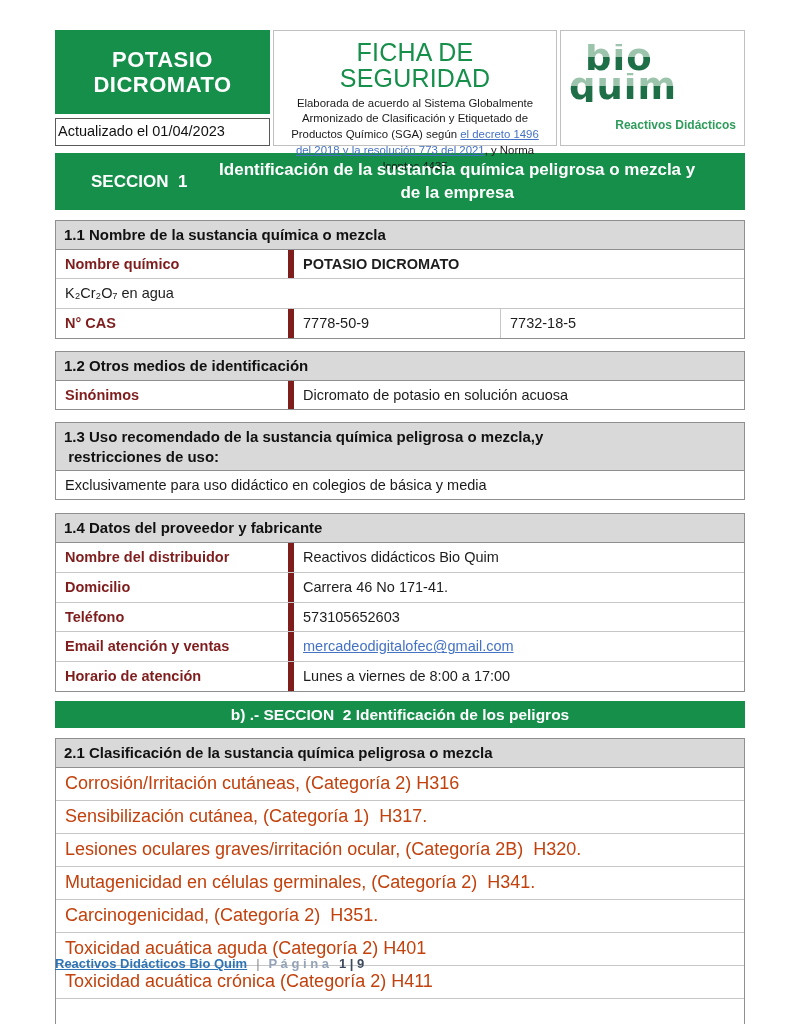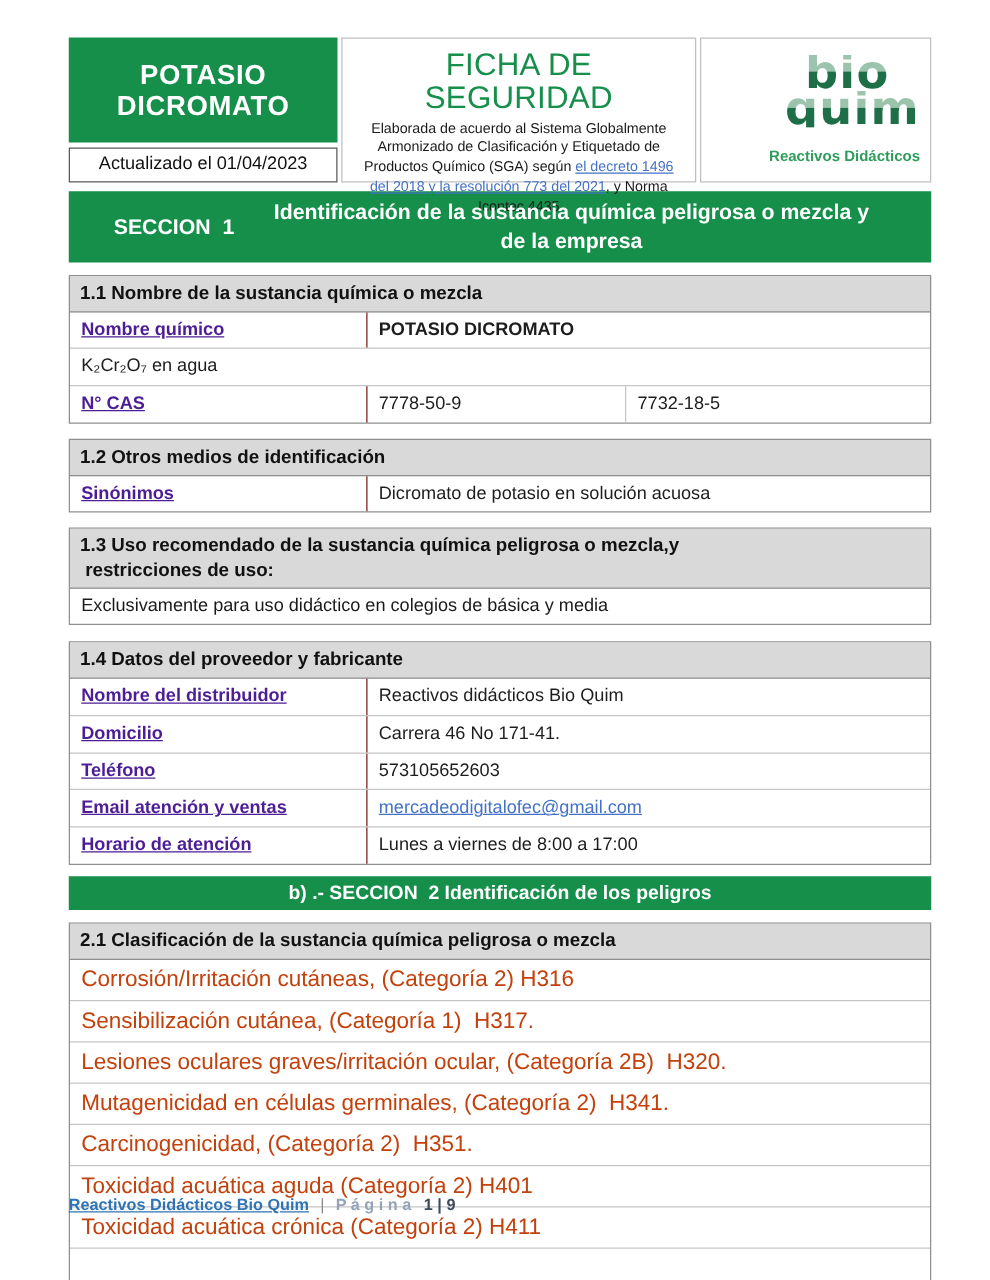--- a/index.html
+++ b/index.html
@@ -5,26 +5,26 @@
   * { box-sizing: border-box; }
   html,body { margin:0; padding:0; background:#ffffff; }
   body { font-family: "Liberation Sans", sans-serif; color:#1a1a1a; }
   .page { position:relative; width:792px; height:1024px; background:#fff; overflow:hidden; }
   .content { position:absolute; left:55px; top:30px; width:690px; }
 
   
   .topbar { display:flex; align-items:stretch; height:116px; }
   .left-col { width:215px; display:flex; flex-direction:column; }
   .product-box { background:#168F4B; color:#fff; height:84px; display:flex; align-items:center; justify-content:center; text-align:center; font-weight:bold; font-size:22px; line-height:1.15; letter-spacing:0.5px; padding:4px 18px; }
-  .updated-box { margin-top:4px; border:1px solid #595959; text-align:center; font-size:14.5px; padding:4px 2px; color:#111; flex:1; }
+  .updated-box { margin-top:4px; border:1px solid #595959; font-size:14.5px; padding:4px 2px; color:#111; flex:1; }
   .mid-col { flex:1; margin:0 3px; border:1px solid #C0C0C0; text-align:center; padding:8px 10px 4px 10px; }
   .doc-title { color:#168F4B; font-weight:normal; font-size:25px; letter-spacing:0.2px; line-height:1.05; }
   .subtitle { font-size:11.4px; line-height:1.4; margin-top:4px; color:#1a1a1a; }
   .subtitle a { color:#4472C4; text-decoration:underline; }
-  .right-col { width:185px; border:1px solid #C0C0C0; display:flex; flex-direction:column; align-items:flex-end; justify-content:center; padding:4px 8px;gap:12px; }
+  .right-col { width:185px; border:1px solid #C0C0C0; display:flex; flex-direction:column; align-items:flex-start; justify-content:center; padding:4px 8px;gap:12px; }
   .logo-words { line-height:0.78; text-align:left; font-family:"DejaVu Sans", sans-serif; font-weight:900; }
   .logo-line { font-size:37px; letter-spacing:1px;
     background:linear-gradient(180deg,#9CC3AC 0%,#9CC3AC 46%,#1E6F47 46%,#1E6F47 100%);
     -webkit-background-clip:text; background-clip:text;
     -webkit-text-fill-color:transparent; color:#1E6F47; }
   .logo-line1 { padding-left:16px; }
   .logo-tagline { color:#2F9C5C; font-weight:bold; font-size:12px; margin-top:4px; align-self:flex-end; }
 
   
   .sec-banner { background:#168F4B; color:#fff; font-weight:bold; }
@@ -38,21 +38,21 @@
   .t11 { margin-top:10px; }
   .t12 { margin-top:12px; }
   .t13 { margin-top:12px; }
   .t14 { margin-top:13px; }
   .t21 { margin-top:10px; }
   .tbl-head { background:#D9D9D9; font-weight:bold; font-size:15px; padding:4px 8px; border-bottom:1px solid #8F8F8F; color:#111; line-height:1.3; }
   .tbl-head .hl { white-space:pre-wrap; display:block; }
   .trow { display:flex; border-bottom:1px solid #C6C6C6; }
   .trow:last-child { border-bottom:none; }
   .cell { padding:5px 9px; font-size:14.5px; line-height:1.3; }
-  .cell-label { width:238px; font-weight:bold; border-right:1px solid #7f1d1d; color:#4c1d95; flex:none;text-decoration:underline; }
+  .cell-label { width:238px; font-weight:bold; border-right:6px solid #7f1d1d; color:#7f1d1d; flex:none; }
   .cell-value { flex:1; color:#1d1d1d; }
   .cell-value.bold { font-weight:bold; }
   .cell-cas1 { width:207px; flex:none; border-right:1px solid #C6C6C6; }
   .cell a { color:#4472C4; text-decoration:underline; }
   .free-row { padding:6px 9px; font-size:14.5px; }
   .hz-row { border-bottom:1px solid #C6C6C6; padding:5.5px 9px; font-size:18px; min-height:28px; white-space:pre-wrap; color:#c2410c; }
   .hz-row:last-child { border-bottom:none; }
 
   
   .footer { position:absolute; left:55px; top:956px; width:690px; display:flex; align-items:baseline; font-size:13px; }

